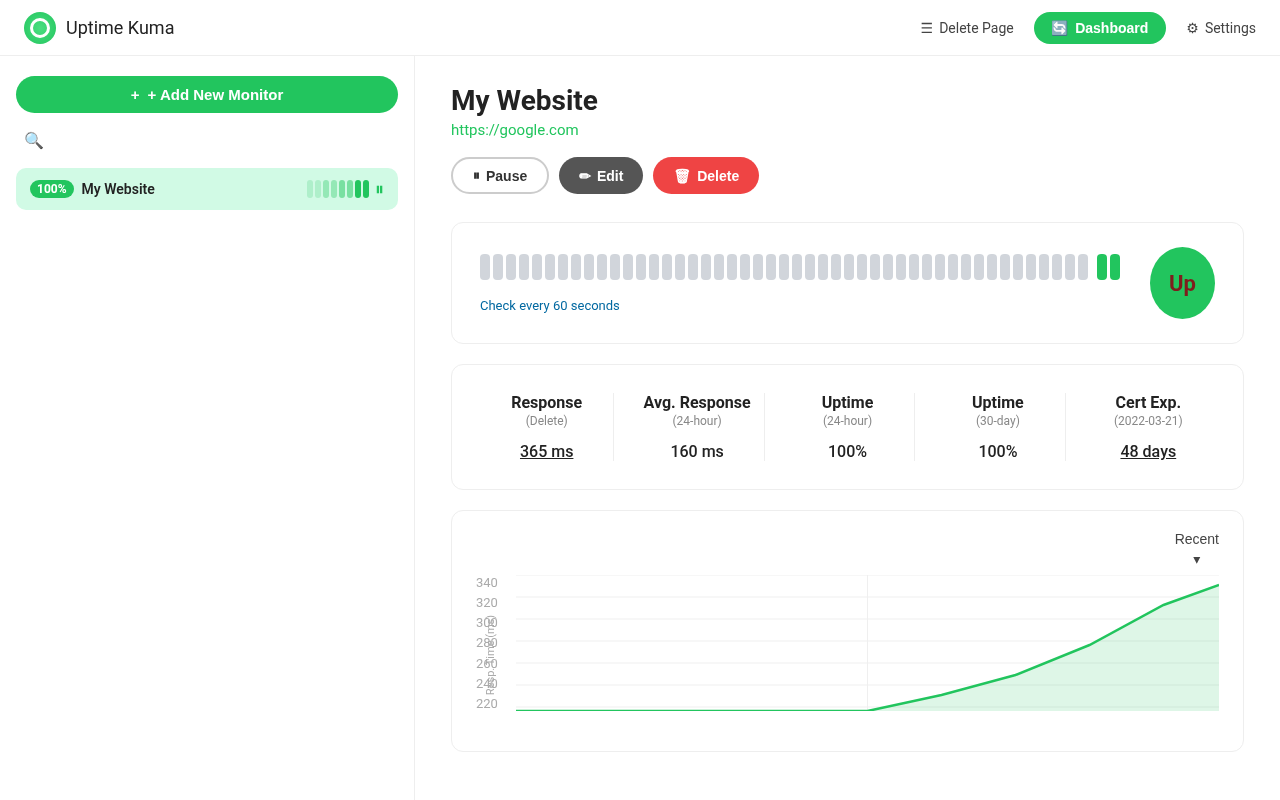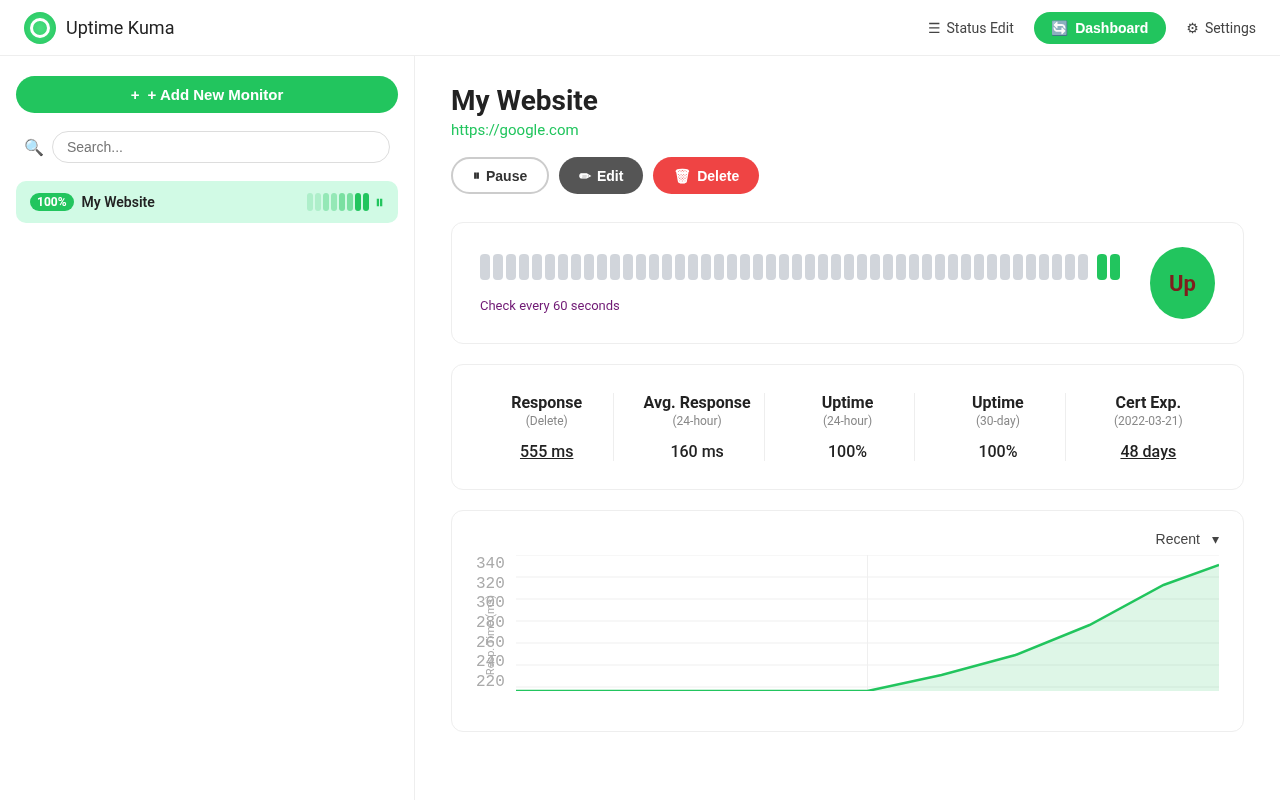--- a/index.html
+++ b/index.html
@@ -170,21 +170,21 @@
     }
     .status-bars-wrap { display: flex; flex-direction: column; gap: 12px; flex: 1; }
     .heartbeat-row { display: flex; gap: 3px; align-items: center; }
     .hb-big {
       width: 10px;
       height: 26px;
       border-radius: 4px;
     }
     .hb-big.green { background: #22c55e; }
     .hb-big.light { background: #d1d5db; }
-    .check-info { font-size: 13px; color: #701a75; margin-top: 6px; }
+    .check-info { font-size: 13px; color: #0369a1; margin-top: 6px; }
     .up-badge {
       background: #22c55e;
       color: #7f1d1d;
       border-radius: 50%;
       width: 72px; height: 72px;
       display: flex; align-items: center; justify-content: center;
       font-size: 22px;
       font-weight: 700;
       margin-left: 24px;
     }
@@ -212,48 +212,47 @@
     
     .chart-card {
       border: 1px solid #eee;
       border-radius: 12px;
       padding: 20px 24px 16px;
       min-height: 200px;
       position: relative;
     }
     .chart-header { display: flex; justify-content: flex-end; margin-bottom: 8px; }
     .recent-btn {
-      background: none; border: none; font-size: 14px; color: #444; cursor: pointer; display: flex; align-items: center; gap: 12px;
+      background: none; border: none; font-size: 14px; color: #444; cursor: pointer; display: flex; align-items: center; gap: 4px; flex-direction: column;
     }
     .chart-area { position: relative; width: 100%; height: 160px; }
     .chart-y-labels {
       position: absolute; left: 0; top: 0; bottom: 24px;
       display: flex; flex-direction: column; justify-content: space-between;
-      font-size: 16px; color: #aaa;
+      font-size: 13px; color: #aaa;
       width: 36px;
-      font-family: Liberation Mono, monospace;
     }
     .chart-plot {
       position: absolute;
       left: 40px; right: 0; top: 0; bottom: 24px;
     }
     svg.chart-svg { width: 100%; height: 100%; }
   </style>
 </head>
 <body>
 
 <header class="header">
   <div class="header-left">
     <div class="logo-icon"></div>
     <span class="logo-text">Uptime Kuma</span>
   </div>
   <div class="header-right">
     <span class="header-link">
       <span>☰</span>
-      <span>Status Edit</span>
+      <span>Delete Page</span>
     </span>
     <button class="btn-dashboard">
       <span>🔄</span>
       <span>Dashboard</span>
     </button>
     <span class="settings-link">
       <span>⚙</span>
       <span>Settings</span>
     </span>
   </div>
@@ -261,21 +260,20 @@
 
 <div class="layout">
 
   <aside class="sidebar">
     <button class="btn-add">
       <span>+</span>
       <span>+ Add New Monitor</span>
     </button>
     <div class="search-wrap">
       <span class="search-icon-svg">🔍</span>
-      <input class="search-input" type="text" placeholder="Search..." style="">
     </div>
 
     <div class="monitor-item">
       <div class="monitor-left">
         <span class="badge-100">100%</span>
         <span class="monitor-name">My Website</span>
       </div>
       <div class="monitor-right">
         <div class="heartbeat-bars">
           <div class="hb-bar fade1"></div>
@@ -367,21 +365,21 @@
         </div>
         <div class="check-info">Check every 60 seconds</div>
       </div>
       <div class="up-badge">Up</div>
     </div>
 
     <div class="stats-card">
       <div class="stat-item">
         <span class="stat-label">Response</span>
         <span class="stat-sub">(Delete)</span>
-        <span class="stat-value">555 ms</span>
+        <span class="stat-value">365 ms</span>
       </div>
       <div class="stat-item">
         <span class="stat-label">Avg. Response</span>
         <span class="stat-sub">(24-hour)</span>
         <span class="stat-value no-underline">160 ms</span>
       </div>
       <div class="stat-item">
         <span class="stat-label">Uptime</span>
         <span class="stat-sub">(24-hour)</span>
         <span class="stat-value no-underline">100%</span>

